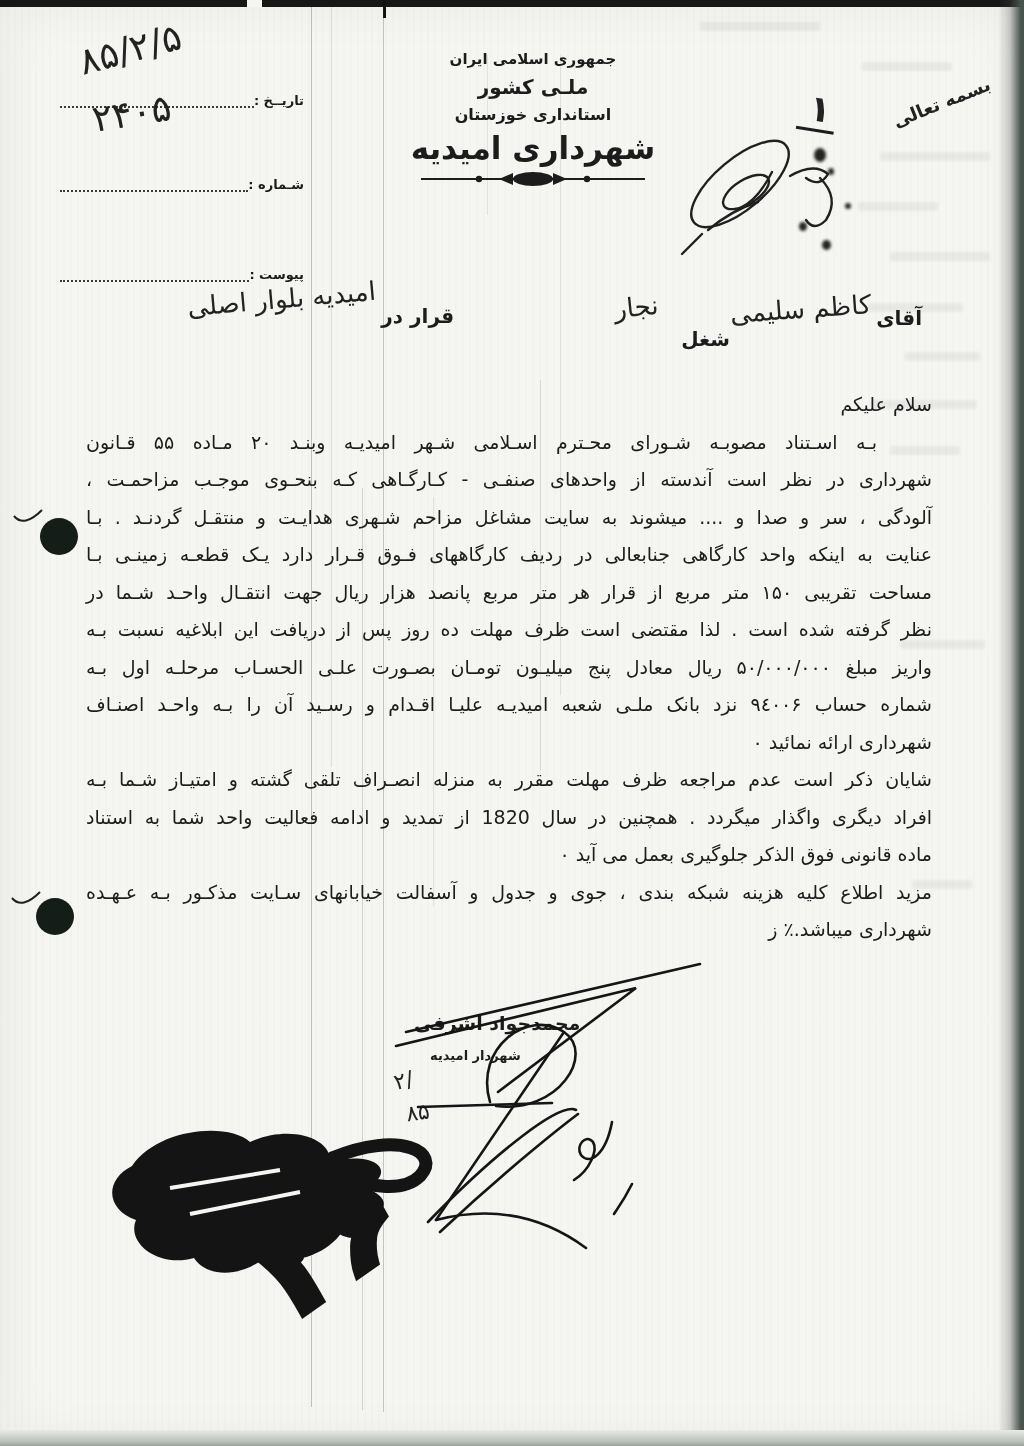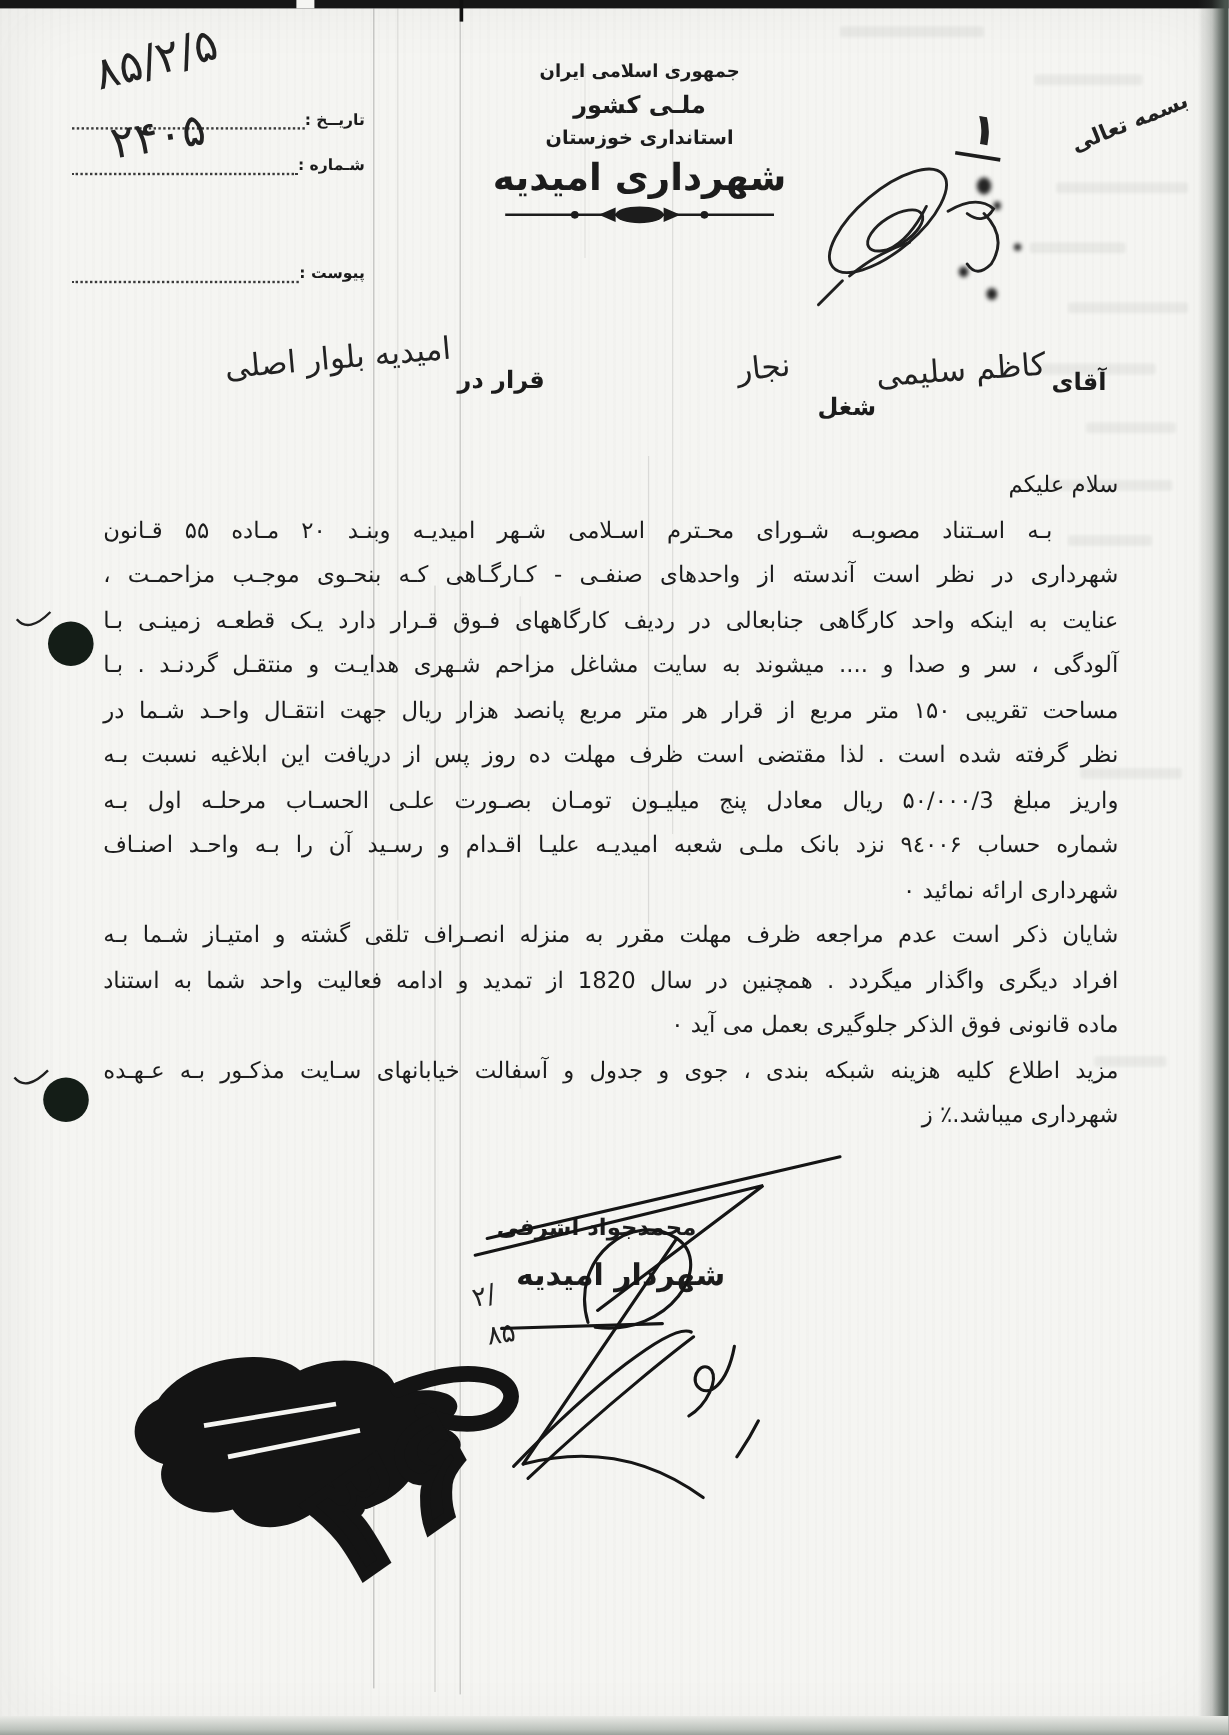--- a/index.html
+++ b/index.html
@@ -44,21 +44,21 @@
   .addr-label{font-weight:bold;font-size:20px;white-space:nowrap;}
   .addr-hw{font-size:26px;white-space:nowrap;}
   
   .body-text{left:86px;right:92px;top:386px;font-size:19px;line-height:37.5px;}
   .bl{direction:rtl;}
   .bl.j{text-align:justify;text-align-last:justify;}
   .bl.r{text-align:right;}
   .bl.indent{padding-right:55px;}
   
   .sig-name{left:414px;top:1012px;font-size:19px;font-weight:bold;white-space:nowrap;}
-  .sig-title{left:430px;top:1048px;font-size:25px;font-weight:bold;white-space:nowrap;letter-spacing:2px;}
+  .sig-title{left:430px;top:1048px;font-size:13px;font-weight:bold;white-space:nowrap;letter-spacing:2px;}
   .sig-hw-frag{font-size:22px;white-space:nowrap;}
   
   .big-num{left:258px;top:1185px;font-size:118px;font-weight:bold;color:#141414;
     -webkit-text-stroke:9px #141414;letter-spacing:14px;transform:rotate(-35deg) skewX(-6deg);line-height:1;}
   
   .punch{width:38px;height:37px;border-radius:50%;background:#141d17;}
   .ghost{position:absolute;background:#273029;opacity:0.06;filter:blur(1.5px);border-radius:2px;}
   svg{display:block;}
 </style>
 </head>
@@ -91,21 +91,21 @@
   <div class="ghost" style="left:872px;top:400px;width:105px;height:9px;"></div>
   <div class="ghost" style="left:890px;top:446px;width:70px;height:9px;"></div>
   <div class="ghost" style="left:900px;top:640px;width:85px;height:9px;"></div>
   <div class="ghost" style="left:912px;top:880px;width:60px;height:9px;"></div>
 
   <div class="abs fields">
     <div class="field-row" style="margin-top:4px;">
       <span class="field-label">تاریــخ :</span>
       <span class="field-dots"></span>
     </div>
-    <div class="field-row" style="margin-top:20px;">
+    <div class="field-row" style="margin-top:66px;">
       <span class="field-label">شـماره :</span>
       <span class="field-dots"></span>
     </div>
     <div class="field-row" style="margin-top:72px;">
       <span class="field-label">پیوست :</span>
       <span class="field-dots"></span>
     </div>
   </div>
   <div class="abs hw hw-date rtl">۸۵/۲/۵</div>
   <div class="abs hw hw-number rtl">۲۴۰۵</div>
@@ -148,25 +148,25 @@
   <div class="abs hw addr-hw rtl" style="right:152px;top:294px;transform:rotate(-4deg);">کاظم سلیمی</div>
   <div class="abs addr-label rtl" style="right:294px;top:306px;margin-top:21px;">شغل</div>
   <div class="abs hw addr-hw rtl" style="right:366px;top:292px;transform:rotate(-6deg);">نجار</div>
   <div class="abs addr-label rtl" style="right:570px;top:304px;">قرار در</div>
   <div class="abs hw addr-hw rtl" style="right:648px;top:284px;transform:rotate(-5deg);">امیدیه بلوار اصلی</div>
 
   <div class="abs body-text">
     <div class="bl r">سلام علیکم</div>
     <div class="bl j indent">بـه اسـتناد مصوبـه شـورای محـترم اسـلامی شـهر امیدیـه وبنـد ۲۰ مـاده ۵۵ قـانون</div>
     <div class="bl j">شهرداری در نظر است آندسته از واحدهای صنفـی - کـارگـاهی کـه بنحـوی موجـب مزاحمـت ،</div>
+    <div class="bl j">آلودگی ، سر و صدا و .... میشوند به سایت مشاغل مزاحم شـهری هدایـت و منتقـل گردنـد . بـا</div>
     <div class="bl j">عنایت به اینکه واحد کارگاهی جنابعالی در ردیف کارگاههای فـوق قـرار دارد یـک قطعـه زمینـی بـا</div>
-    <div class="bl j">آلودگی ، سر و صدا و .... میشوند به سایت مشاغل مزاحم شـهری هدایـت و منتقـل گردنـد . بـا</div>
     <div class="bl j">مساحت تقریبی ۱۵۰ متر مربع از قرار هر متر مربع پانصد هزار ریال جهت انتقـال واحـد شـما در</div>
     <div class="bl j">نظر گرفته شده است . لذا مقتضی است ظرف مهلت ده روز پس از دریافت این ابلاغیه نسبت بـه</div>
-    <div class="bl j">واریز مبلغ ۵۰/۰۰۰/3 ریال معادل پنج میلیـون تومـان بصـورت علـی الحسـاب مرحلـه اول بـه</div>
+    <div class="bl j">واریز مبلغ ۵۰/۰۰۰/۰۰۰ ریال معادل پنج میلیـون تومـان بصـورت علـی الحسـاب مرحلـه اول بـه</div>
     <div class="bl j">شماره حساب ۹٤۰۰۶ نزد بانک ملـی شعبه امیدیـه علیـا اقـدام و رسـید آن را بـه واحـد اصنـاف</div>
     <div class="bl r">شهرداری ارائه نمائید ۰</div>
     <div class="bl j">شایان ذکر است عدم مراجعه ظرف مهلت مقرر به منزله انصـراف تلقی گشته و امتیـاز شـما بـه</div>
     <div class="bl j">افراد دیگری واگذار میگردد . همچنین در سال 1820 از تمدید و ادامه فعالیت واحد شما به استناد</div>
     <div class="bl r">ماده قانونی فوق الذکر جلوگیری بعمل می آید ۰</div>
     <div class="bl j">مزید اطلاع کلیه هزینه شبکه بندی ، جوی و جدول و آسفالت خیابانهای سـایت مذکـور بـه عـهـده</div>
     <div class="bl r">شهرداری میباشد.٪ ز</div>
   </div>
 
   <div class="abs sig-name rtl">محمدجواد اشرفی</div>

